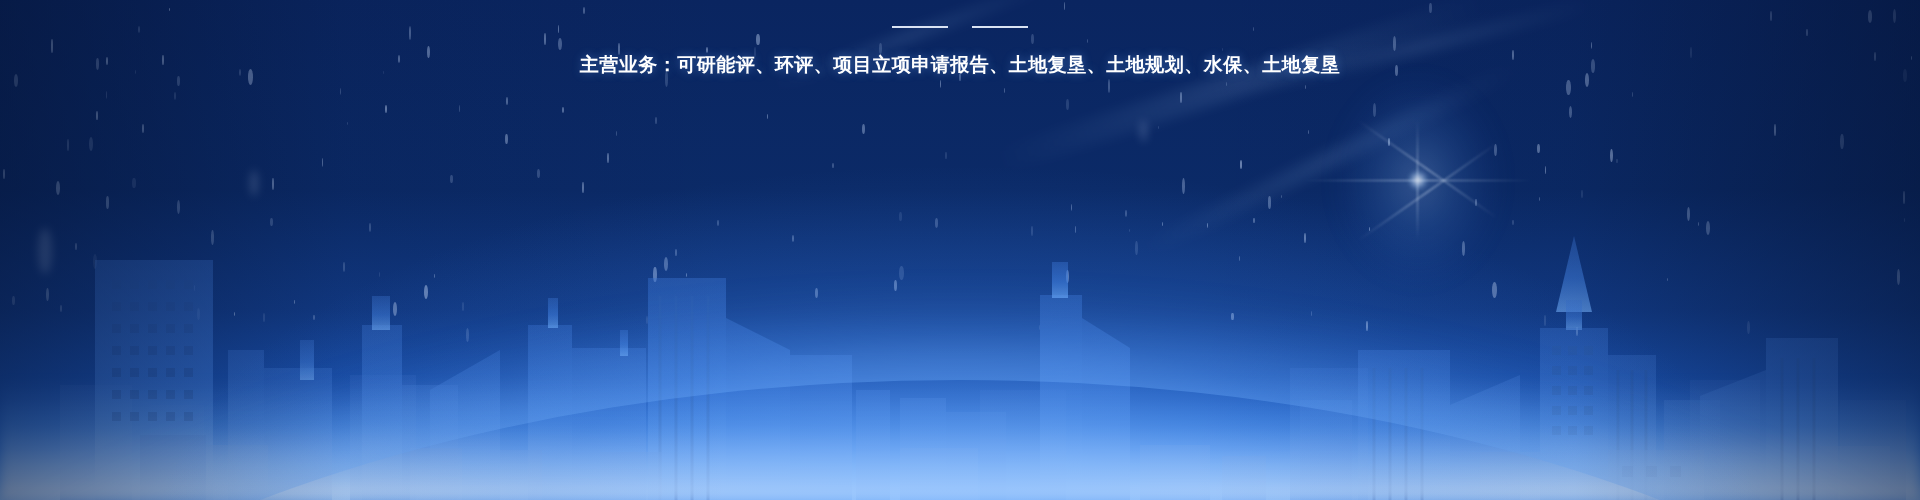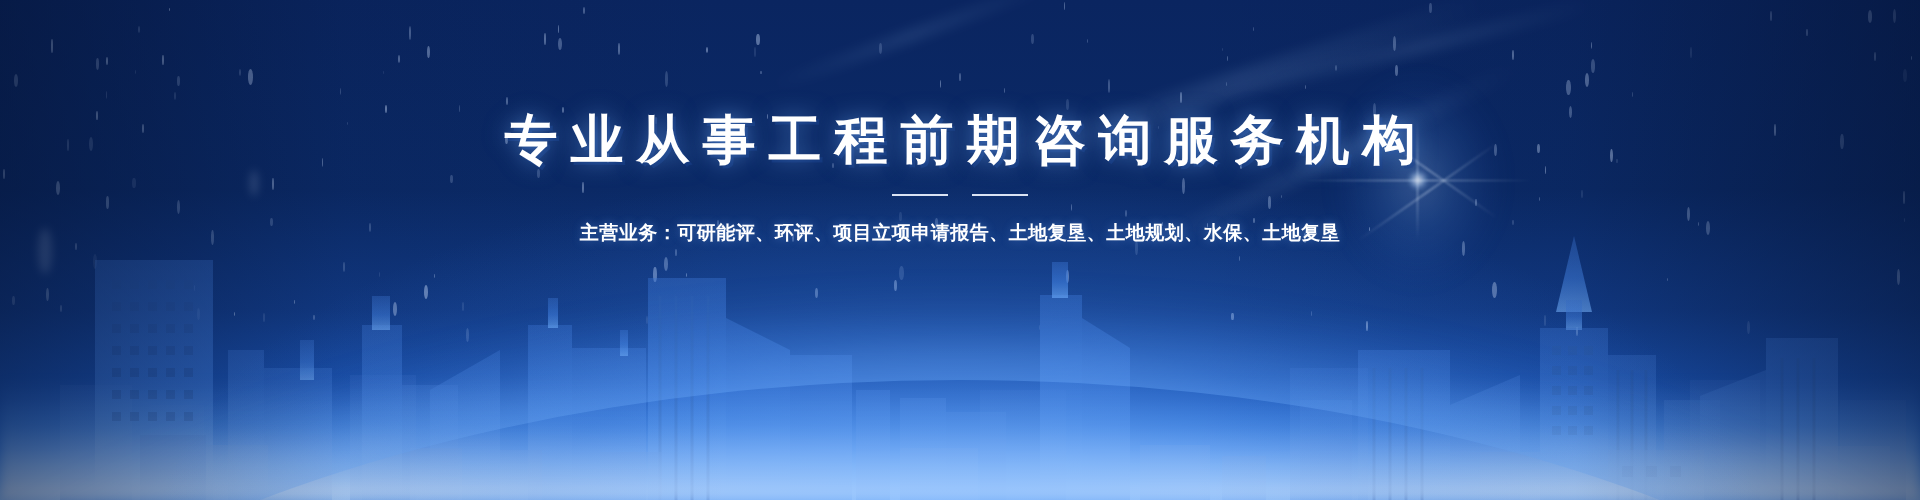--- a/index.html
+++ b/index.html
@@ -578,21 +578,20 @@
       </g>
     </svg>
   </div>
 
   <div class="horizon-band"></div>
   <div class="ground-glow"></div>
   <div class="ground-rim"></div>
   <div class="vignette"></div>
 
   <div class="text-block">
-    <h1 class="headline">专业从事工程前期咨询服务机构</h1>
 
     <div class="subline-wrap">
       <span class="rule"></span>
       <span class="rule"></span>
     </div>
 
     <div class="bizline">主营业务：可研能评、环评、项目立项申请报告、土地复垦、土地规划、水保、土地复垦</div>
   </div>
 
 </div>

